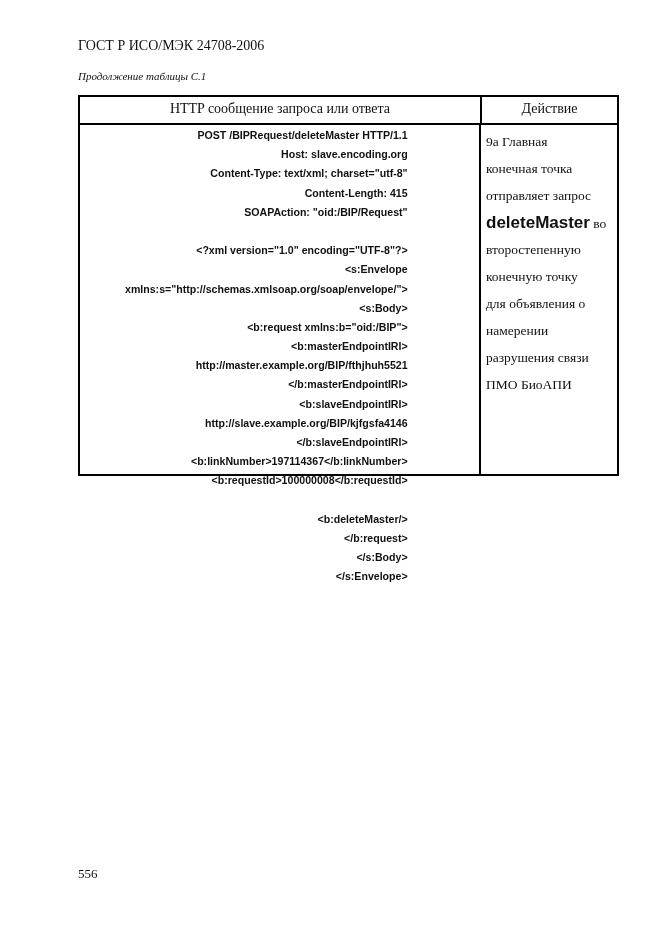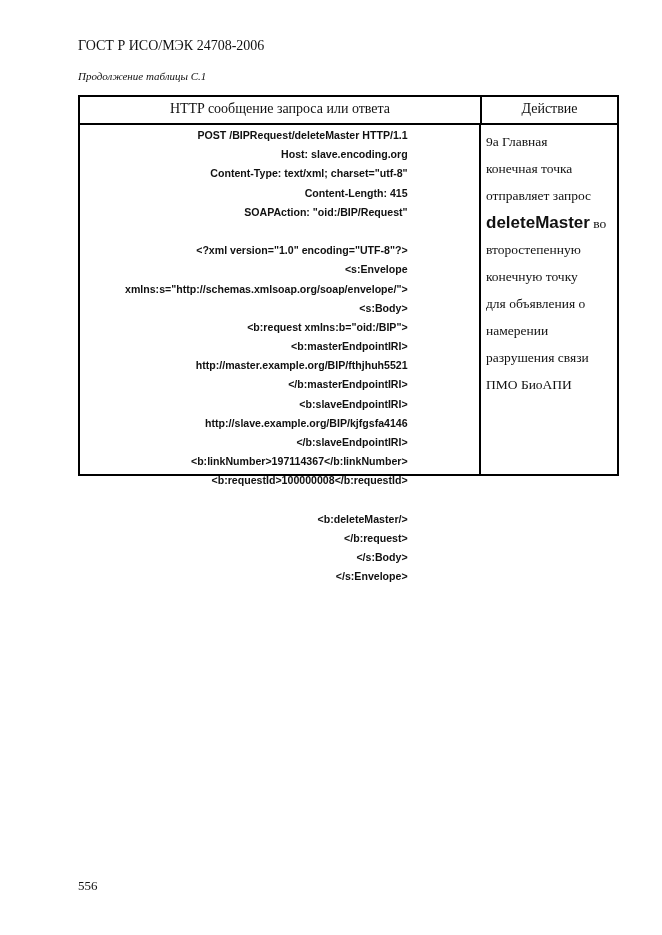--- a/index.html
+++ b/index.html
@@ -13,21 +13,21 @@
   .hdr { position:absolute; top:0; height:28px; border-bottom:2px solid #000; box-sizing:border-box;
     font-size:14px; line-height:24px; text-align:center; }
   #hdr-msg { left:0; width:400px; }
   #hdr-act { left:400px; width:137px; border-left:2px solid #000; }
   #col-divider { position:absolute; left:399px; top:28px; bottom:0; width:2px; background:#000; }
   #code { position:absolute; left:5px; top:29px; font-size:10.6px; font-weight:bold; }
   .cl { height:19.2px; line-height:19.2px; white-space:pre; }
   #action { position:absolute; left:406px; top:31px; width:128px; font-size:13.5px; }
   .al { height:27px; line-height:27px; white-space:nowrap; }
   .al b { font-family:"Liberation Sans","DejaVu Sans",sans-serif; font-size:17px; }
-  #page-num { position:absolute; left:78px; top:866px; font-size:13px;margin-top:12px; }
+  #page-num { position:absolute; left:78px; top:866px; font-size:13px; }
 </style>
 </head>
 <body>
 
 <div id="doc-header" class="serif">ГОСТ Р ИСО/МЭК 24708-2006</div>
 <div id="table-caption" class="serif">Продолжение таблицы С.1</div>
 
 <div id="main-table">
   <div id="hdr-msg" class="hdr serif">HTTP сообщение запроса или ответа</div>
   <div id="hdr-act" class="hdr serif">Действие</div>

